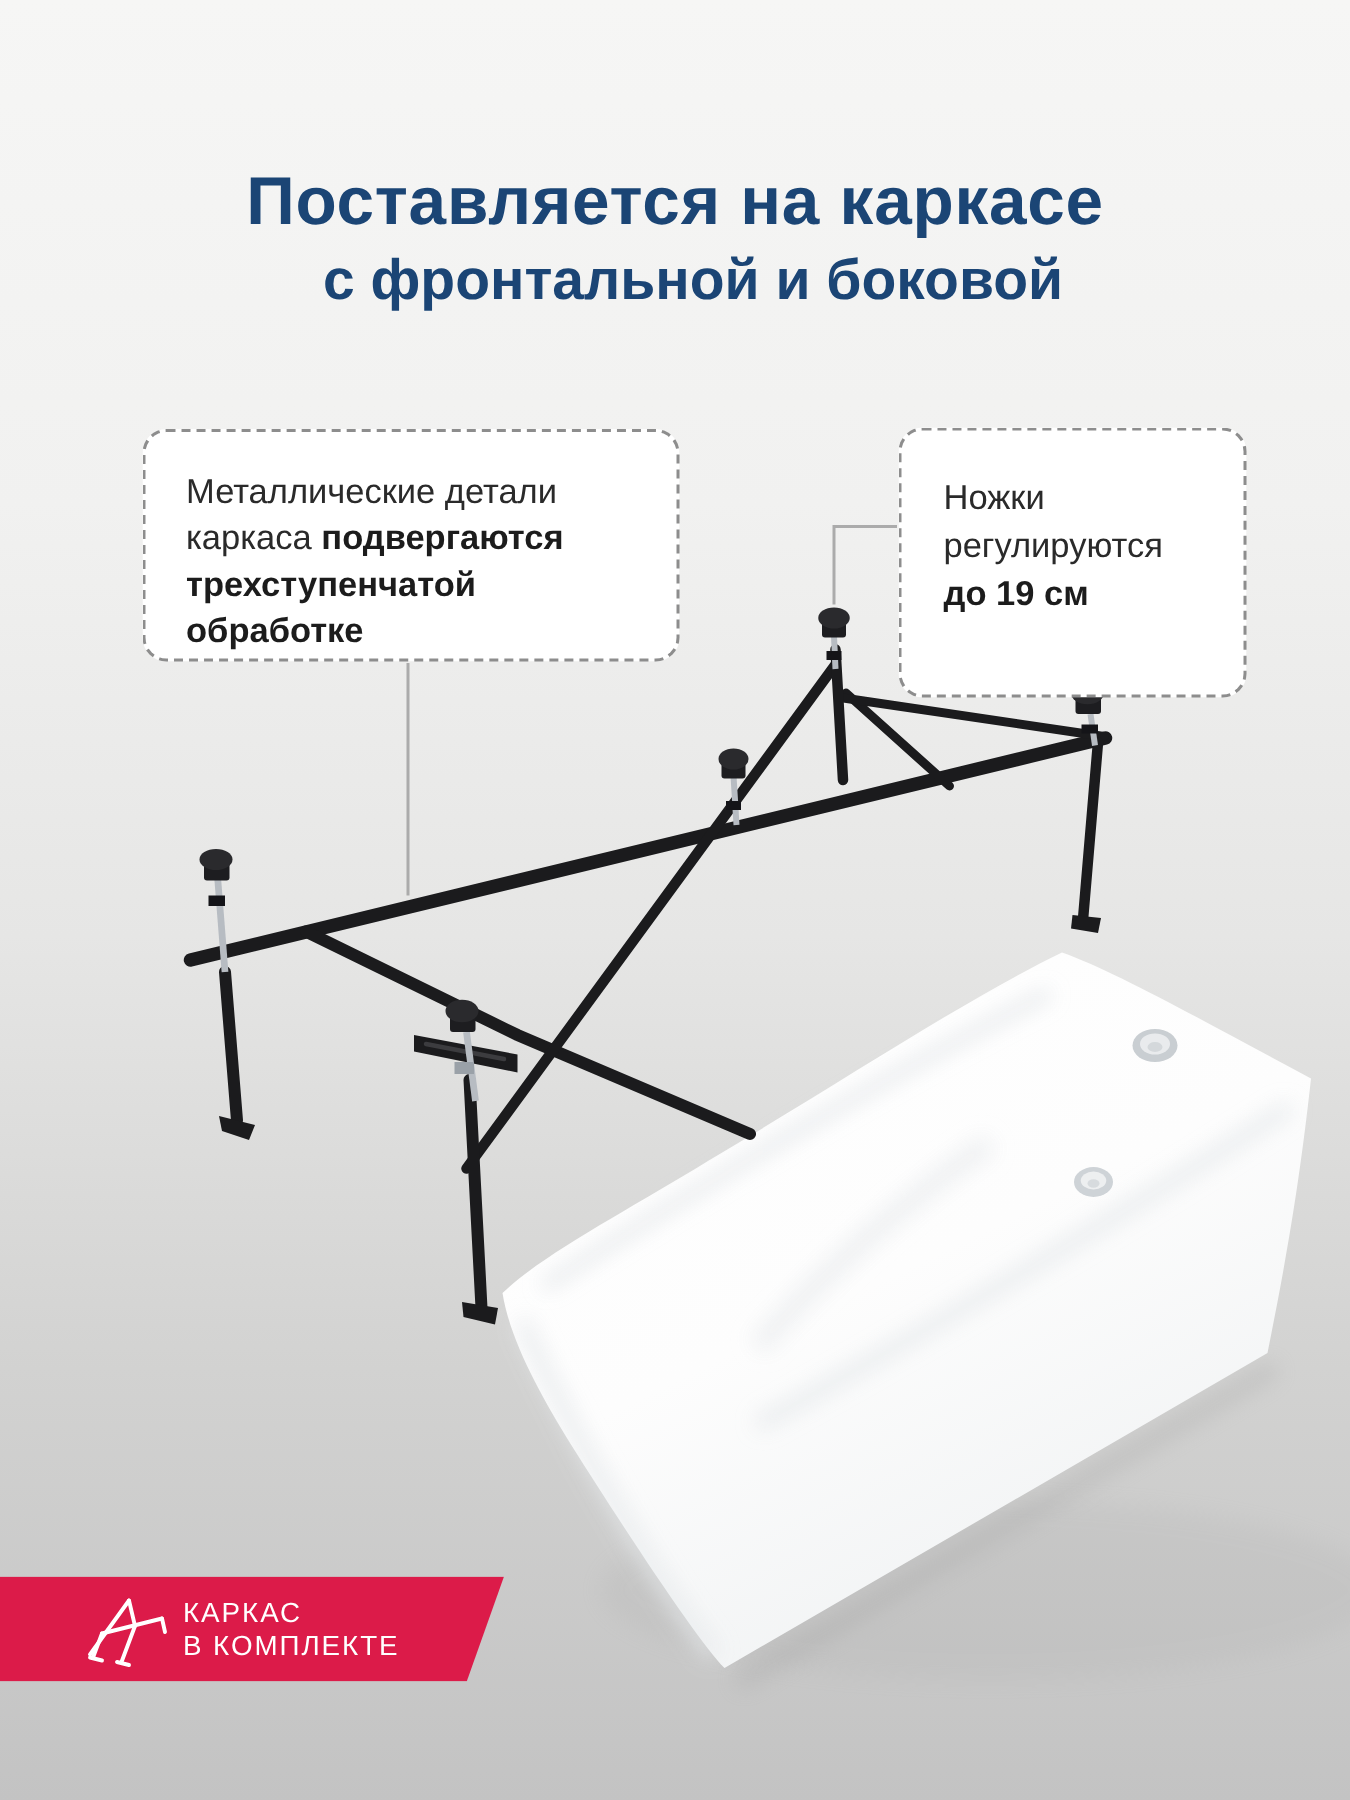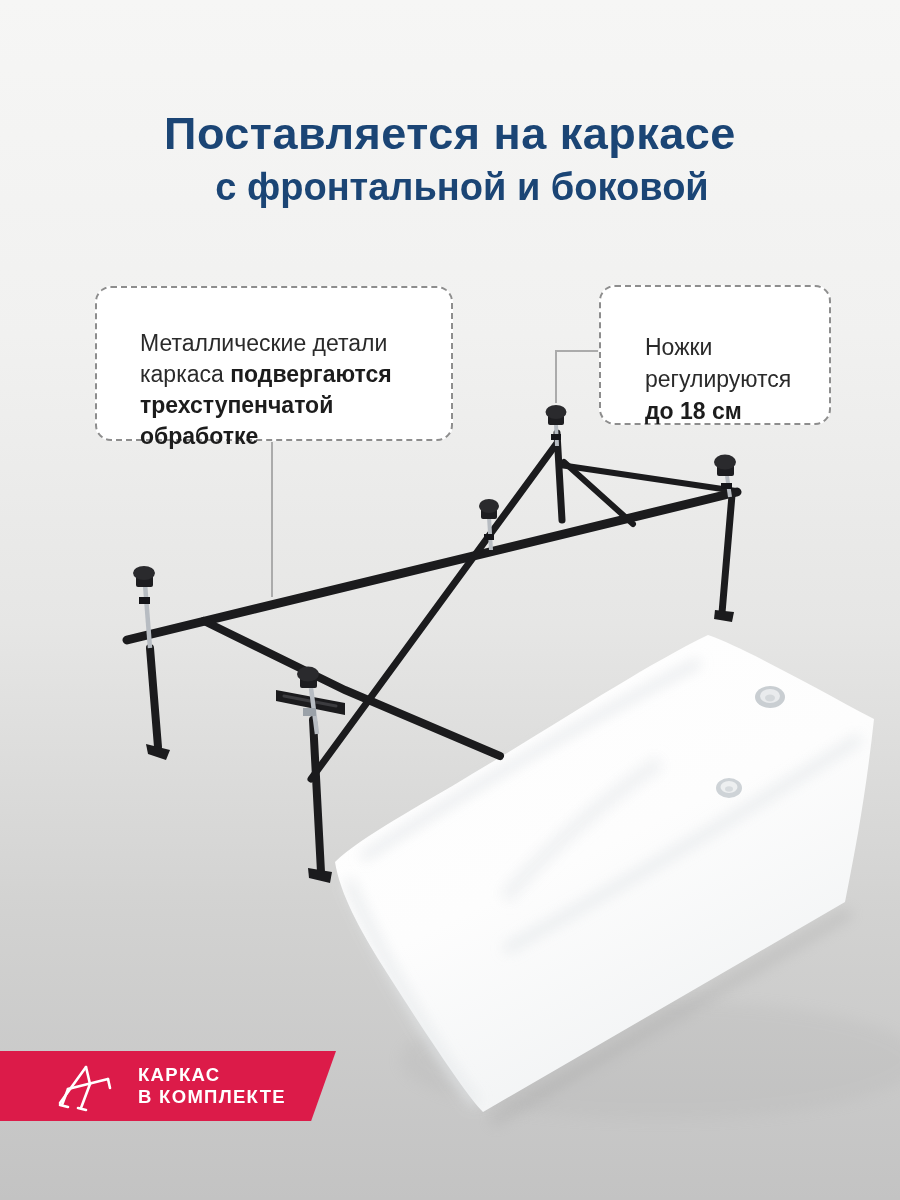--- a/index.html
+++ b/index.html
@@ -6,31 +6,31 @@
   body{width:900px;height:1200px;font-family:"Liberation Sans",sans-serif;}
   .stage{position:relative;width:900px;height:1200px;overflow:hidden;
          background:linear-gradient(180deg,#f6f6f5 0%,#f1f1f0 28%,#e6e6e5 52%,#d2d2d1 76%,#c3c3c3 100%);}
   .illustration{position:absolute;left:0;top:0;z-index:1;}
   .title{position:absolute;top:106px;left:0;width:900px;text-align:center;z-index:3;
          color:#1b4575;font-weight:800;}
   .title .l1{font-size:45px;line-height:55px;letter-spacing:.5px;}
   .title .l2,.title .l3{font-size:38px;line-height:52px;padding-left:24px;}
   .callout{position:absolute;z-index:3;background:#ffffff;border:2px dashed #8d8d8d;
            border-radius:16px;box-sizing:border-box;color:#2a2a2a;}
-  .callout p{margin:16px;white-space:pre-line;}
+  .callout p{margin:0;white-space:pre-line;}
   .callout b{color:#1c1c1c;}
   .callout.left{left:95px;top:286px;width:358px;height:155px;padding:24px 18px 0 27px;
                 font-size:23px;line-height:31px;}
-  .callout.right{left:599px;top:285px;width:232px;height:140px;padding:28px 14px 0 28px;
+  .callout.right{left:599px;top:285px;width:232px;height:180px;padding:28px 14px 0 28px;
                  font-size:23px;line-height:32px;}
   .badge{position:absolute;left:0;top:1051px;width:336px;height:70px;z-index:3;
          background:#dc1b49;clip-path:polygon(0 0,100% 0,92.6% 100%,0 100%);
          display:flex;align-items:center;}
   .badge .icon{margin-left:50px;flex:0 0 auto;}
-  .badge .txt{margin-left:16px;color:#ffffff;font-weight:700;font-size:18.5px;
+  .badge .txt{color:#ffffff;font-weight:400;font-size:18.5px;
               line-height:22px;letter-spacing:1.3px;}
 </style>
 </head>
 <body>
 
 <div class="stage">
 
   <svg class="illustration" width="900" height="1200" viewBox="0 0 900 1200">
     <defs>
       <linearGradient id="tubGrad" x1="0" y1="0" x2="0.55" y2="1">
@@ -154,21 +154,21 @@
   <div class="callout left">
     <p><span>Металлические детали
 каркаса </span><b>подвергаются
 трехступенчатой
 обработке</b></p>
   </div>
 
   <div class="callout right">
     <p><span>Ножки
 регулируются</span>
-<b>до 18 см</b></p>
+<b>до 19 см</b></p>
   </div>
 
   <div class="badge">
     <svg class="icon" width="72" height="54" viewBox="0 0 72 54" fill="none" stroke="#ffffff" stroke-width="2.6" stroke-linecap="round">
       <path d="M10,44 L36,8"></path>
       <path d="M36,8 L40,25"></path>
       <path d="M18,30 L58,20"></path>
       <path d="M58,20 L60,29"></path>
       <path d="M18,30 L12,46 M10,46 L18,48"></path>
       <path d="M40,25 L31,49 M28,49 L36,51"></path>

